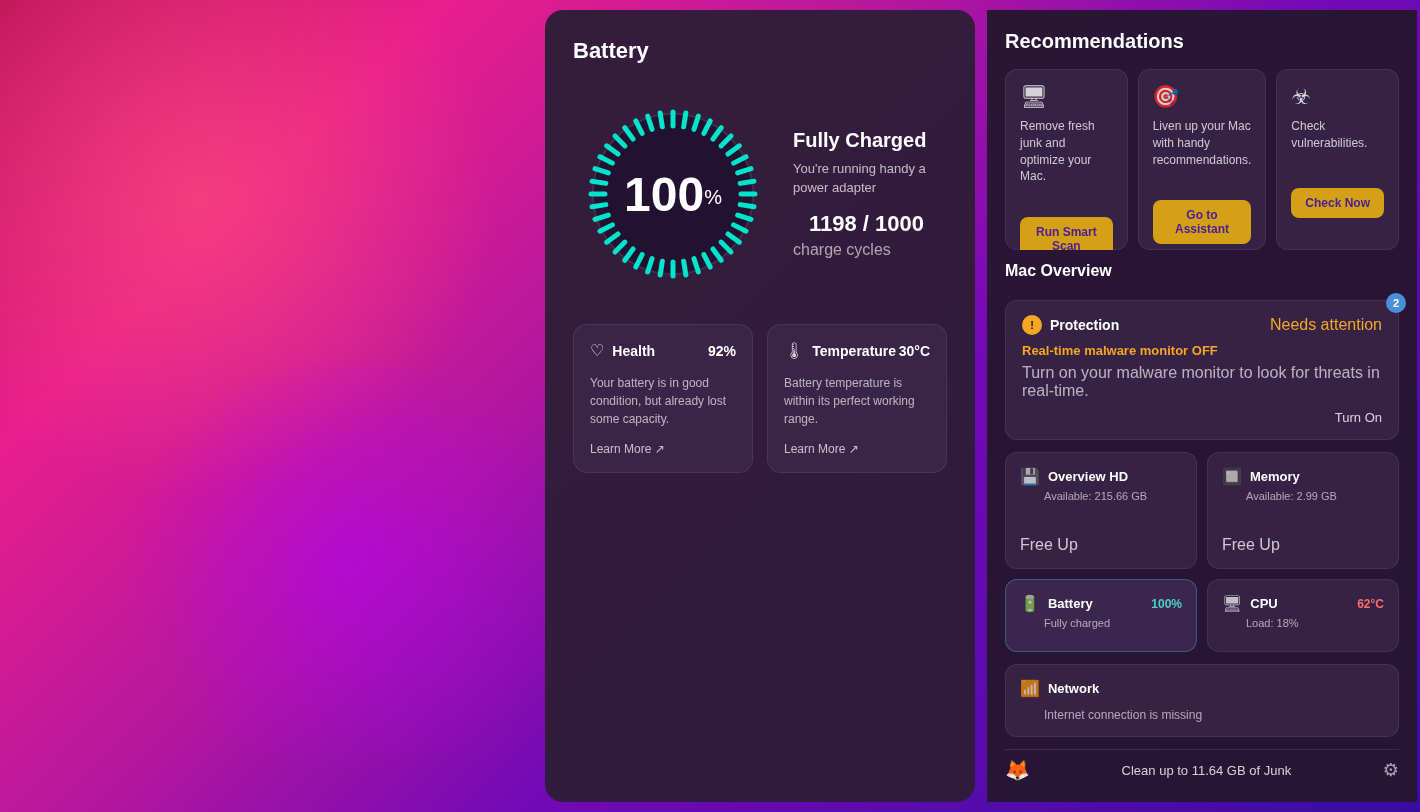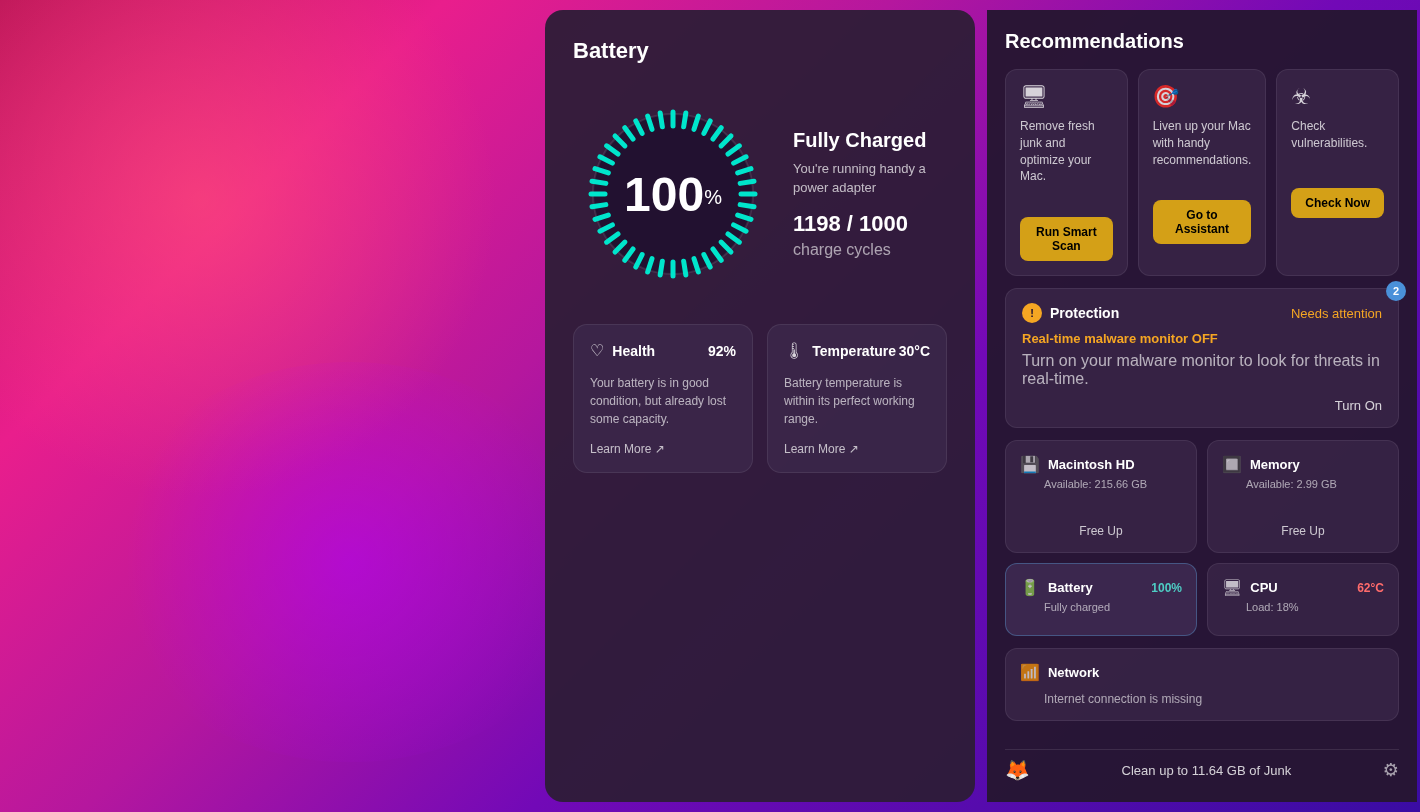--- a/index.html
+++ b/index.html
@@ -113,20 +113,21 @@
       font-size: 13px;
       color: rgba(255,255,255,0.7);
       margin-bottom: 14px;
       line-height: 1.4;
     }
 
     .battery-cycles {
       font-size: 22px;
       font-weight: 600;
       color: #ffffff;
+      margin-left: 16px;
     }
 
     .battery-cycles-label {
       font-size: 16px;
       color: rgba(255,255,255,0.6);
       margin-top: 4px;
     }
 
     
     .sub-cards {
@@ -234,21 +235,21 @@
     .rec-desc {
       font-size: 12px;
       color: rgba(255,255,255,0.75);
       line-height: 1.4;
       margin-bottom: 32px;
       min-height: 38px;
     }
 
     .rec-btn {
       background: #d4a017;
-      color: #000000;
+      color: #4c1d95;
       border: none;
       border-radius: 8px;
       padding: 8px 10px;
       font-size: 12px;
       font-weight: 600;
       cursor: pointer;
       width: 100%;
     }
 
     
@@ -294,21 +295,21 @@
       font-weight: 700;
     }
 
     .protection-label {
       font-size: 14px;
       font-weight: 600;
       color: #ffffff;
     }
 
     .needs-attention {
-      font-size: 13px;
+      font-size: 16px;
       color: #f5a623;
       font-weight: 500;
       margin-left: 32px;
     }
 
     .badge-2 {
       position: absolute;
       top: -8px;
       right: -8px;
       width: 20px;
@@ -391,23 +392,23 @@
     .overview-card-value.red { color: #ff6b6b; }
 
     .overview-card-sub {
       font-size: 11px;
       color: rgba(255,255,255,0.6);
       margin-bottom: 8px;
       padding-left: 24px;
     }
 
     .free-up-link {
-      font-size: 12px;
+      font-size: 16px;
       color: rgba(255,255,255,0.75);
-      text-align: center;
+      text-align: left;
       cursor: pointer;
       display: block;
       margin-top: 34px;
     }
 
     
     .network-card {
       background: rgba(55, 35, 70, 0.9);
       border-radius: 12px;
       padding: 14px;
@@ -579,41 +580,42 @@
         <div class="rec-desc">Liven up your Mac with handy recommendations.</div>
         <button class="rec-btn">Go to Assistant</button>
       </div>
       <div class="rec-card">
         <div class="rec-icon">☣</div>
         <div class="rec-desc">Check vulnerabilities.</div>
         <button class="rec-btn">Check Now</button>
       </div>
     </div>
 
+    <div class="section-title">Mac Overview</div>
 
     <div class="protection-card">
       <div class="badge-2">2</div>
       <div class="protection-header">
         <div class="protection-title-group">
           <div class="shield-icon">!</div>
           <span class="protection-label">Protection</span>
         </div>
         <span class="needs-attention">Needs attention</span>
       </div>
       <div class="malware-warning">Real-time malware monitor OFF</div>
       <div class="protection-desc">Turn on your malware monitor to look for threats in real-time.</div>
       <div class="turn-on-link">Turn On</div>
     </div>
 
     <div class="overview-grid">
 
       <div class="overview-card">
         <div class="overview-card-header">
           <span class="overview-card-icon">💾</span>
-          <span class="overview-card-title">Macintosh HD</span>
+          <span class="overview-card-title">Overview HD</span>
         </div>
         <div class="overview-card-sub">Available: 215.66 GB</div>
         <span class="free-up-link">Free Up</span>
       </div>
 
       <div class="overview-card">
         <div class="overview-card-header">
           <span class="overview-card-icon">🔲</span>
           <span class="overview-card-title">Memory</span>
         </div>

